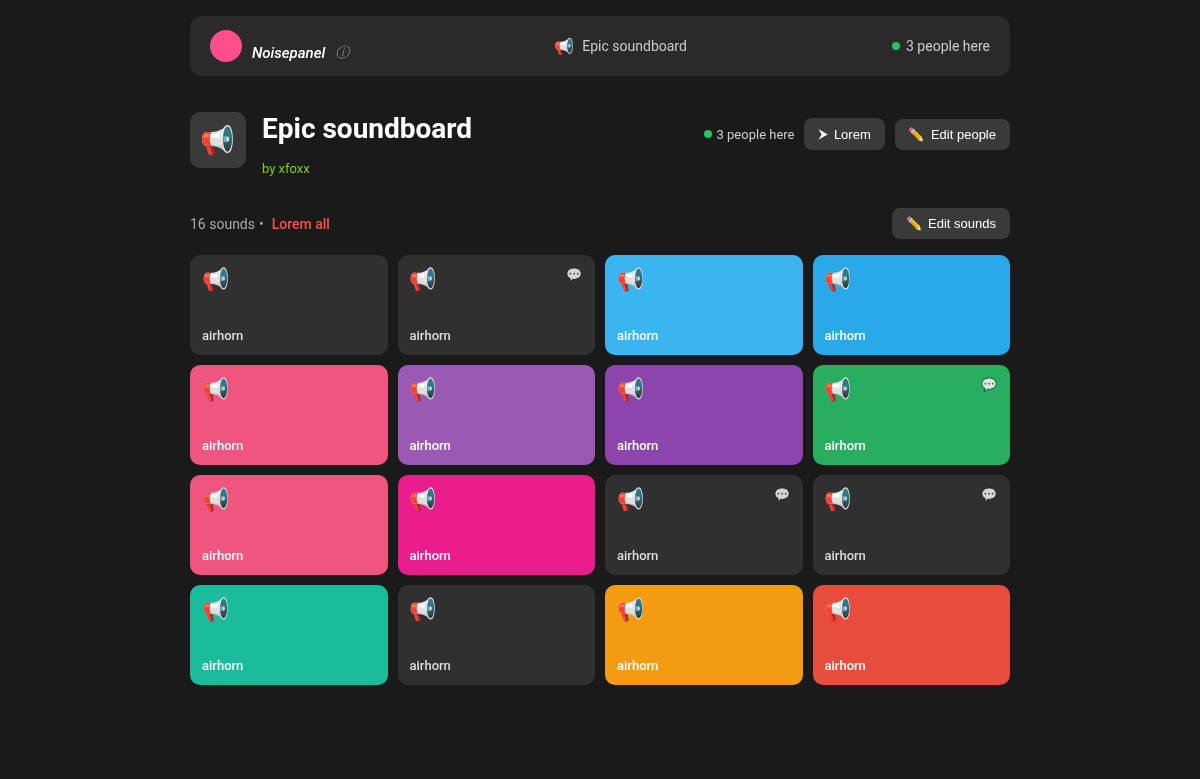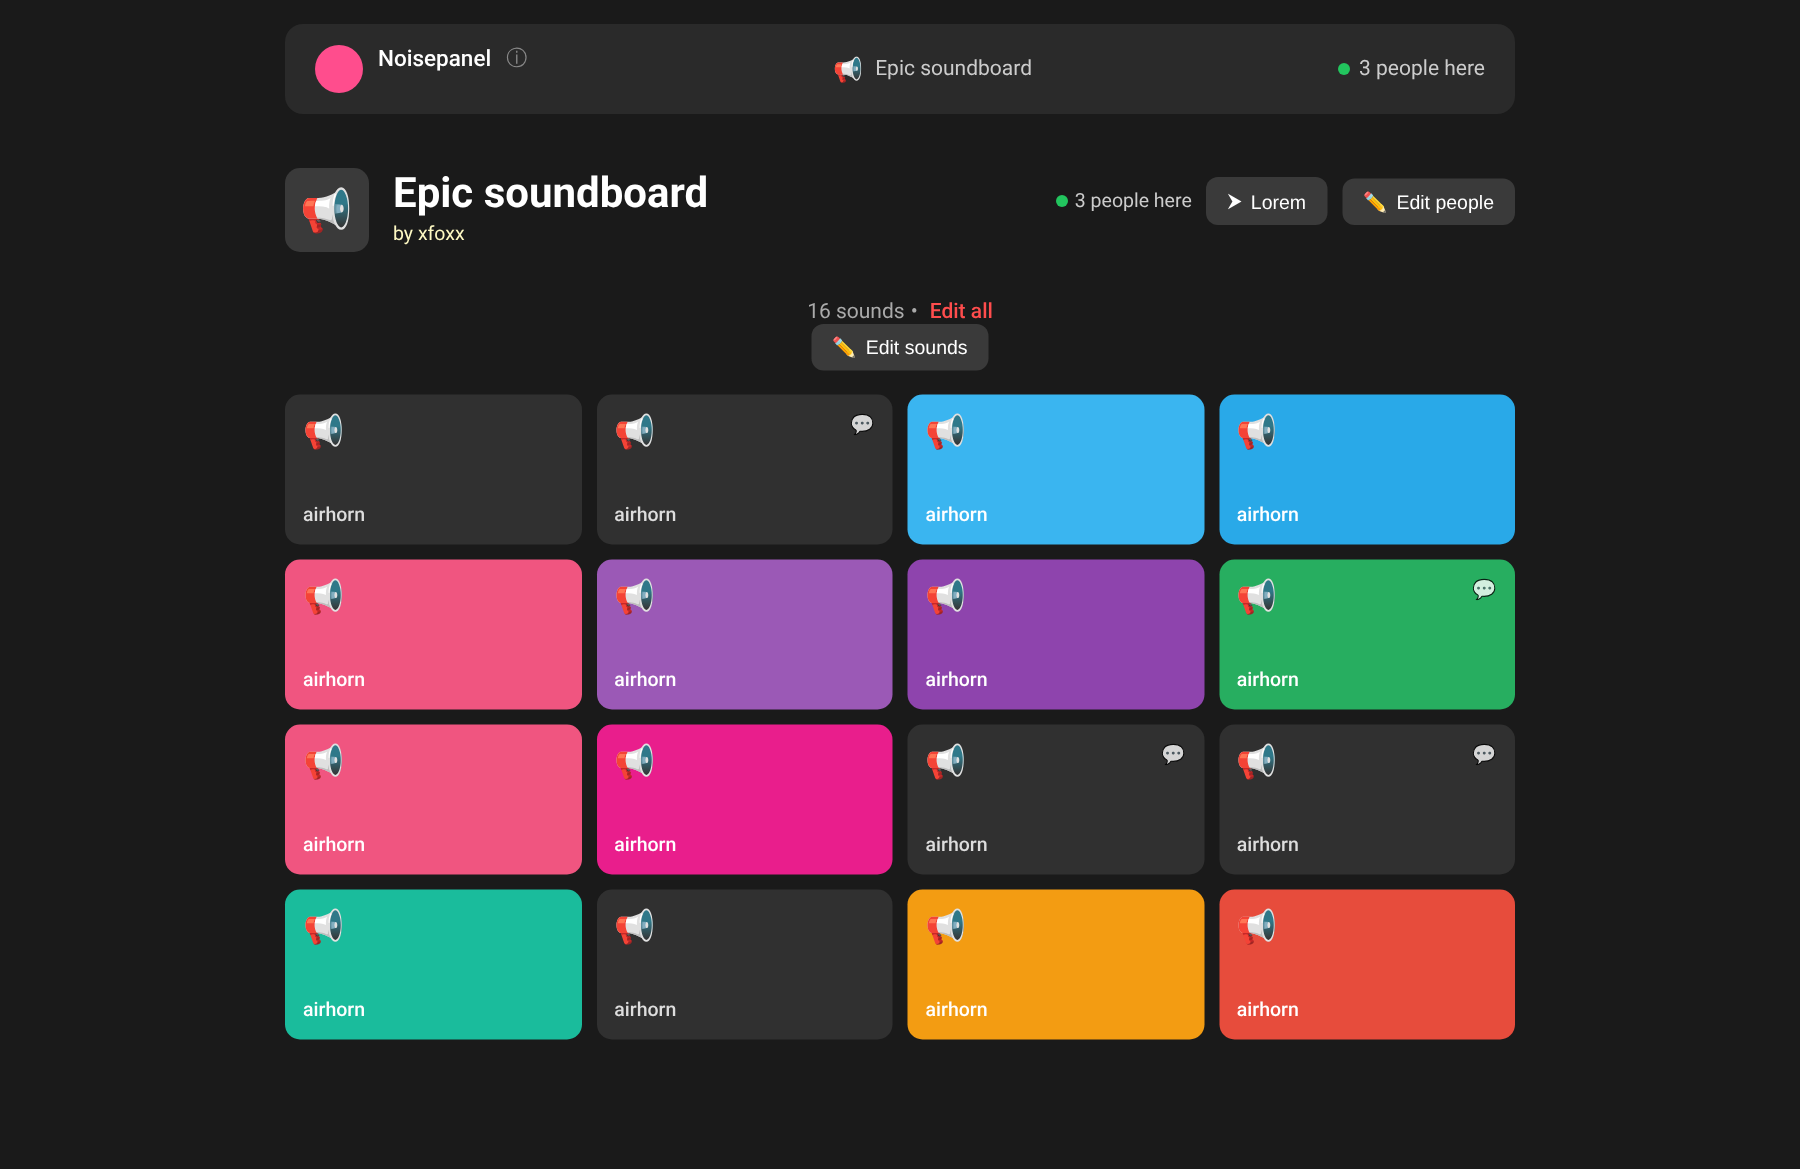--- a/index.html
+++ b/index.html
@@ -18,22 +18,23 @@
       margin: 16px auto;
       width: 820px;
       height: 60px;
       display: flex;
       align-items: center;
       justify-content: space-between;
       padding: 0 20px;
     }
     .topbar-left {
       display: flex;
-      align-items: flex-start;
+      align-items: flex-end;
       gap: 10px;
+      font-style: italic;
     }
     .topbar-avatar {
       width: 32px;
       height: 32px;
       border-radius: 50%;
       background: #ff4d8d;
     }
     .topbar-name {
       font-size: 15px;
       font-weight: 500;
@@ -101,22 +102,22 @@
       flex-shrink: 0;
     }
     .sb-title-block {}
     .sb-title {
       font-size: 28px;
       font-weight: 700;
       color: #fff;
     }
     .sb-author {
       font-size: 13px;
-      color: #fef9c3;
-      margin-top: 4px;
+      color: #84cc16;
+      margin-top: 16px;
     }
     .sb-header-right {
       display: flex;
       align-items: center;
       gap: 10px;
       margin-top: 6px;
     }
     .people-badge {
       display: flex;
       align-items: center;
@@ -146,21 +147,20 @@
       max-width: 420px;
     }
 
     
     .controls-bar {
       display: flex;
       align-items: center;
       justify-content: space-between;
       margin-bottom: 16px;
       margin-top: 32px;
-      flex-direction: column;
     }
     .controls-left {
       display: flex;
       align-items: center;
       gap: 0;
       font-size: 14px;
       color: #aaa;
     }
     .stop-all {
       color: #ff4d4d;
@@ -267,21 +267,21 @@
         <span>Edit people</span>
       </button>
     </div>
   </div>
 
 
   <div class="controls-bar">
     <div class="controls-left">
       <span>16 sounds</span>
       <span class="bullet">•</span>
-      <span class="stop-all">Edit all</span>
+      <span class="stop-all">Lorem all</span>
     </div>
     <button class="btn">
       <span>✏️</span>
       <span>Edit sounds</span>
     </button>
   </div>
 
   <div class="sound-grid" id="sound-grid">
   <div class="sound-card dark">
         <div class="card-top">

